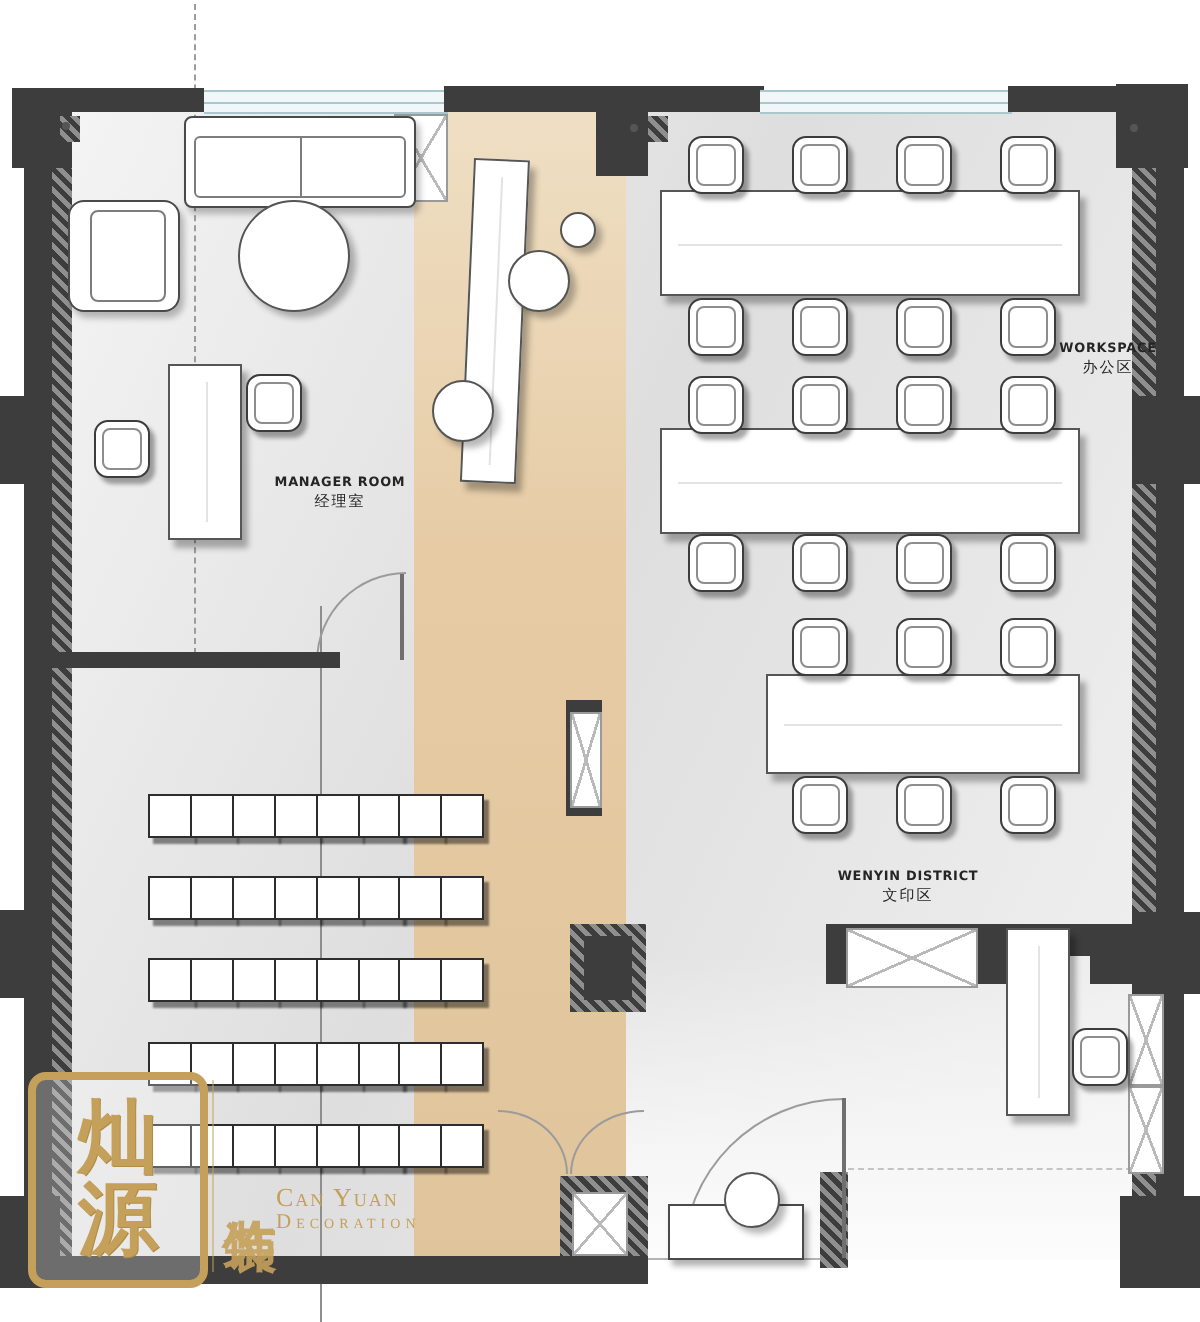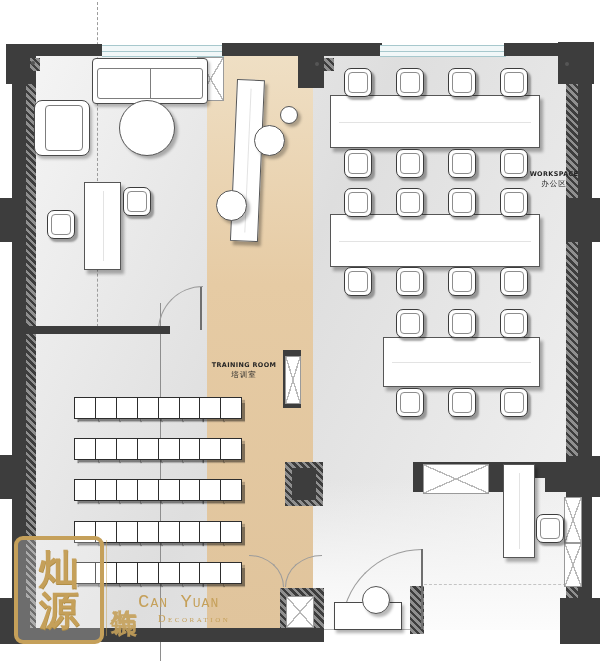--- a/index.html
+++ b/index.html
@@ -64,22 +64,22 @@
   .seal{left:14px;top:536px;width:82px;height:100px;border:4.5px solid var(--gold,#c5a05a);
     border-radius:9px;display:flex;flex-direction:column;align-items:center;justify-content:center;
     background:rgba(255,255,255,.25);z-index:7;}
   .seal-char{font-size:40px;line-height:1.02;font-weight:bold;color:var(--gold,#c5a05a);
     text-shadow:.5px .5px 0 #b08d44;}
   .ornament{left:106px;top:540px;width:34px;height:96px;writing-mode:vertical-rl;text-align:center;
     font-size:27px;font-weight:bold;color:var(--gold,#c5a05a);opacity:.9;line-height:34px;
     border-left:1px solid rgba(197,160,90,.55);z-index:7;}
   .wordmark{left:138px;top:592px;width:120px;z-index:7;color:var(--gold,#c5a05a);
     font-family:"Liberation Serif","DejaVu Serif",serif;}
-  .wm1{font-size:19px;font-variant:small-caps;letter-spacing:1px;line-height:1.1;font-family:Liberation Mono, monospace;}
-  .wm2{font-size:10.5px;font-variant:small-caps;letter-spacing:2.5px;line-height:1.2;margin-left:20px;}
+  .wm1{font-size:13px;font-variant:small-caps;letter-spacing:1px;line-height:1.1;}
+  .wm2{font-size:10.5px;font-variant:small-caps;letter-spacing:2.5px;line-height:1.2;}
 </style>
 </head>
 <body>
 
 <div class="plan">
 
   <div class="abs floor-base"></div>
   <div class="abs floor-tan"></div>
   <div class="abs floor-reception"></div>
 
@@ -225,27 +225,31 @@
       <div class="tchair" style="left: 104.5px; top: 164.8px;"></div>
       <div class="tchair" style="left: 125.4px; top: 164.8px;"></div>
       <div class="tchair" style="left: 146.3px; top: 164.8px;"></div>
     </div>
 
   <div class="abs desk desk-v" style="left:503px;top:464px;width:30px;height:92px"></div>
   <div class="ochair" style="left:536px;top:514px"></div>
   <div class="abs bench" style="left:334px;top:602px;width:66px;height:26px"></div>
   <div class="abs circ" style="left:362px;top:586px;width:26px;height:26px"></div>
 
+  <div class="room-label" style="left:110px;top:237px">
+    <div class="en">MANAGER ROOM</div>
+    <div class="cn">经理室</div>
+  </div>
   <div class="room-label" style="left:494px;top:170px">
     <div class="en">WORKSPACE</div>
     <div class="cn">办公区</div>
   </div>
-  <div class="room-label" style="left:184px;top:361px">
-    <div class="en">TRAINING ROOM</div>
-    <div class="cn">培训室</div>
+  <div class="room-label" style="left:394px;top:434px">
+    <div class="en">WENYIN DISTRICT</div>
+    <div class="cn">文印区</div>
   </div>
 
   <div class="abs seal logo">
     <div class="seal-char">灿</div>
     <div class="seal-char">源</div>
   </div>
   <div class="abs ornament logo">装饰</div>
   <div class="abs wordmark logo">
     <div class="wm1">Can Yuan</div>
     <div class="wm2">Decoration</div>

